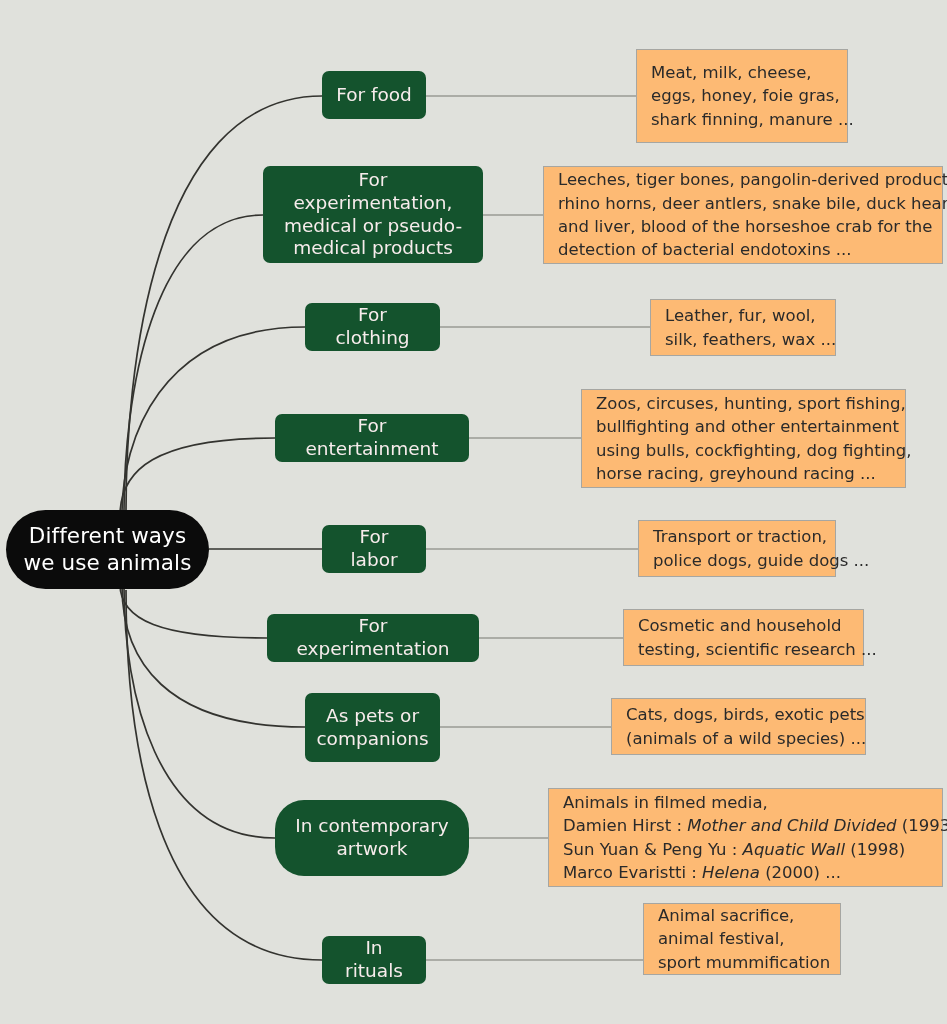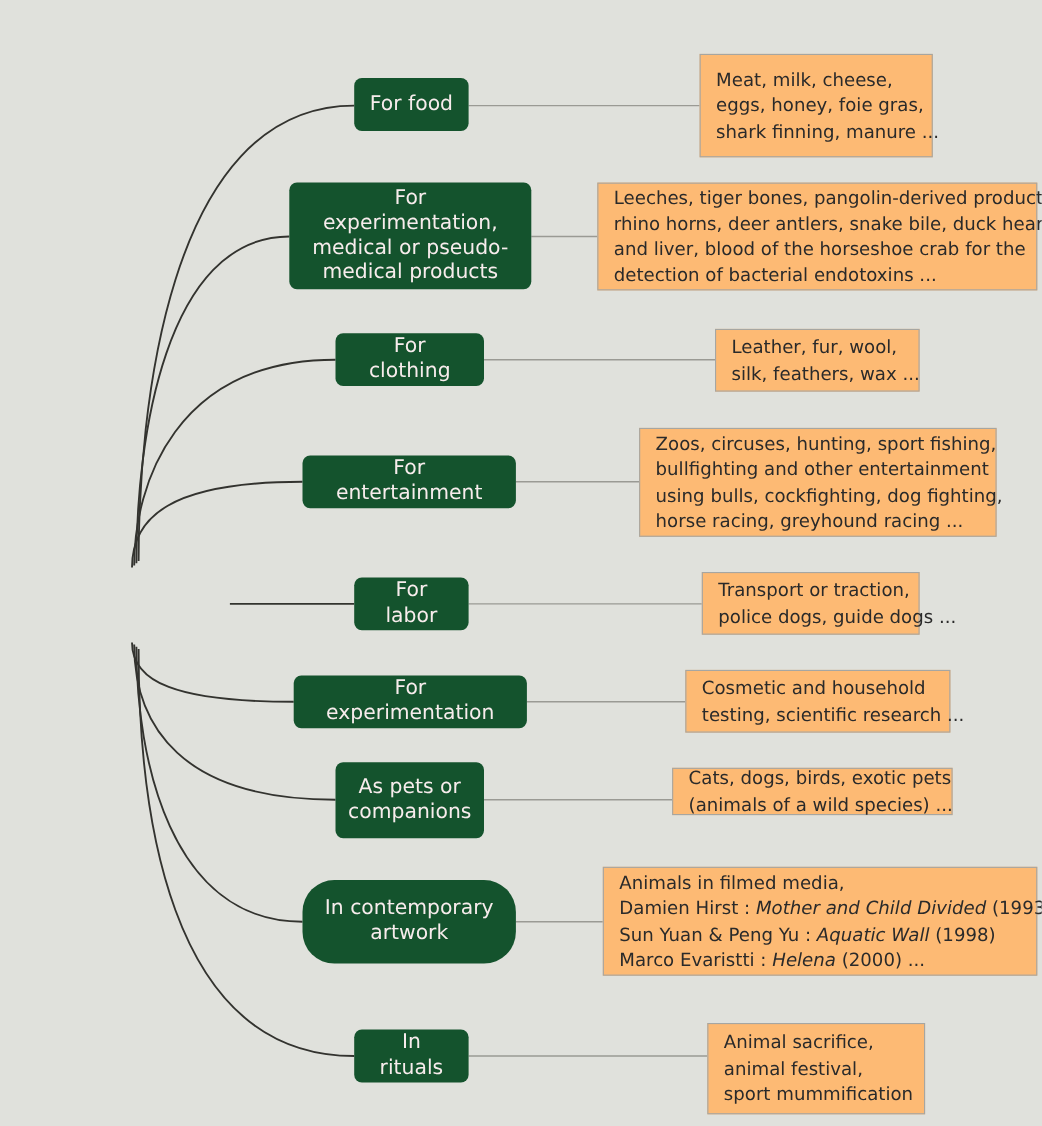--- a/index.html
+++ b/index.html
@@ -115,20 +115,26 @@
     <line class="detail-link" x1="483" y1="215" x2="543" y2="215"></line>
     <line class="detail-link" x1="440" y1="327" x2="650" y2="327"></line>
     <line class="detail-link" x1="469" y1="438" x2="581" y2="438"></line>
     <line class="detail-link" x1="426" y1="549" x2="638" y2="549"></line>
     <line class="detail-link" x1="479" y1="638" x2="623" y2="638"></line>
     <line class="detail-link" x1="440" y1="727" x2="611" y2="727"></line>
     <line class="detail-link" x1="469" y1="838" x2="548" y2="838"></line>
     <line class="detail-link" x1="426" y1="960" x2="643" y2="960"></line>
   </svg>
 
+  <div class="hub" style="left:6px; top:510px; width:203px; height:79px;">
+    <div>
+      <div>Different ways</div>
+      <div>we use animals</div>
+    </div>
+  </div>
 
   <div class="cat" style="left:322px; top:71px; width:104px; height:48px;">
     <div>
         <div>For food</div>
       </div>
   </div>
 
   <div class="cat" style="left:263px; top:166px; width:220px; height:97px;">
     <div>
       <div>For experimentation,</div>
@@ -209,31 +215,31 @@
   <div class="detail" style="left:638px; top:520px; width:198px; height:57px;">
       <div class="line"><span>Transport or traction,</span></div>
       <div class="line"><span>police dogs, guide dogs ...</span></div>
     </div>
 
   <div class="detail" style="left:623px; top:609px; width:241px; height:57px;">
       <div class="line"><span>Cosmetic and household</span></div>
       <div class="line"><span>testing, scientific research ...</span></div>
     </div>
 
-  <div class="detail" style="left:611px; top:698px; width:255px; height:43px;">
+  <div class="detail" style="left:611px; top:698px; width:255px; height:57px;">
       <div class="line"><span>Cats, dogs, birds, exotic pets</span></div>
       <div class="line"><span>(animals of a wild species) ...</span></div>
     </div>
 
   <div class="detail" style="left:548px; top:788px; width:395px; height:99px;">
       <div class="line"><span>Animals in filmed media,</span></div>
       <div class="line"><span>Damien Hirst : </span><span class="ttl">Mother and Child Divided</span><span> (1993),</span></div>
       <div class="line"><span>Sun Yuan &amp; Peng Yu : </span><span class="ttl">Aquatic Wall</span><span> (1998)</span></div>
       <div class="line"><span>Marco Evaristti : </span><span class="ttl">Helena</span><span> (2000) ...</span></div>
     </div>
 
-  <div class="detail" style="left:643px; top:930px; width:198px; height:83px;">
+  <div class="detail" style="left:643px; top:903px; width:198px; height:72px;">
       <div class="line"><span>Animal sacrifice,</span></div>
       <div class="line"><span>animal festival,</span></div>
       <div class="line"><span>sport mummification</span></div>
     </div>
 
 </div>
 
 </body></html>

